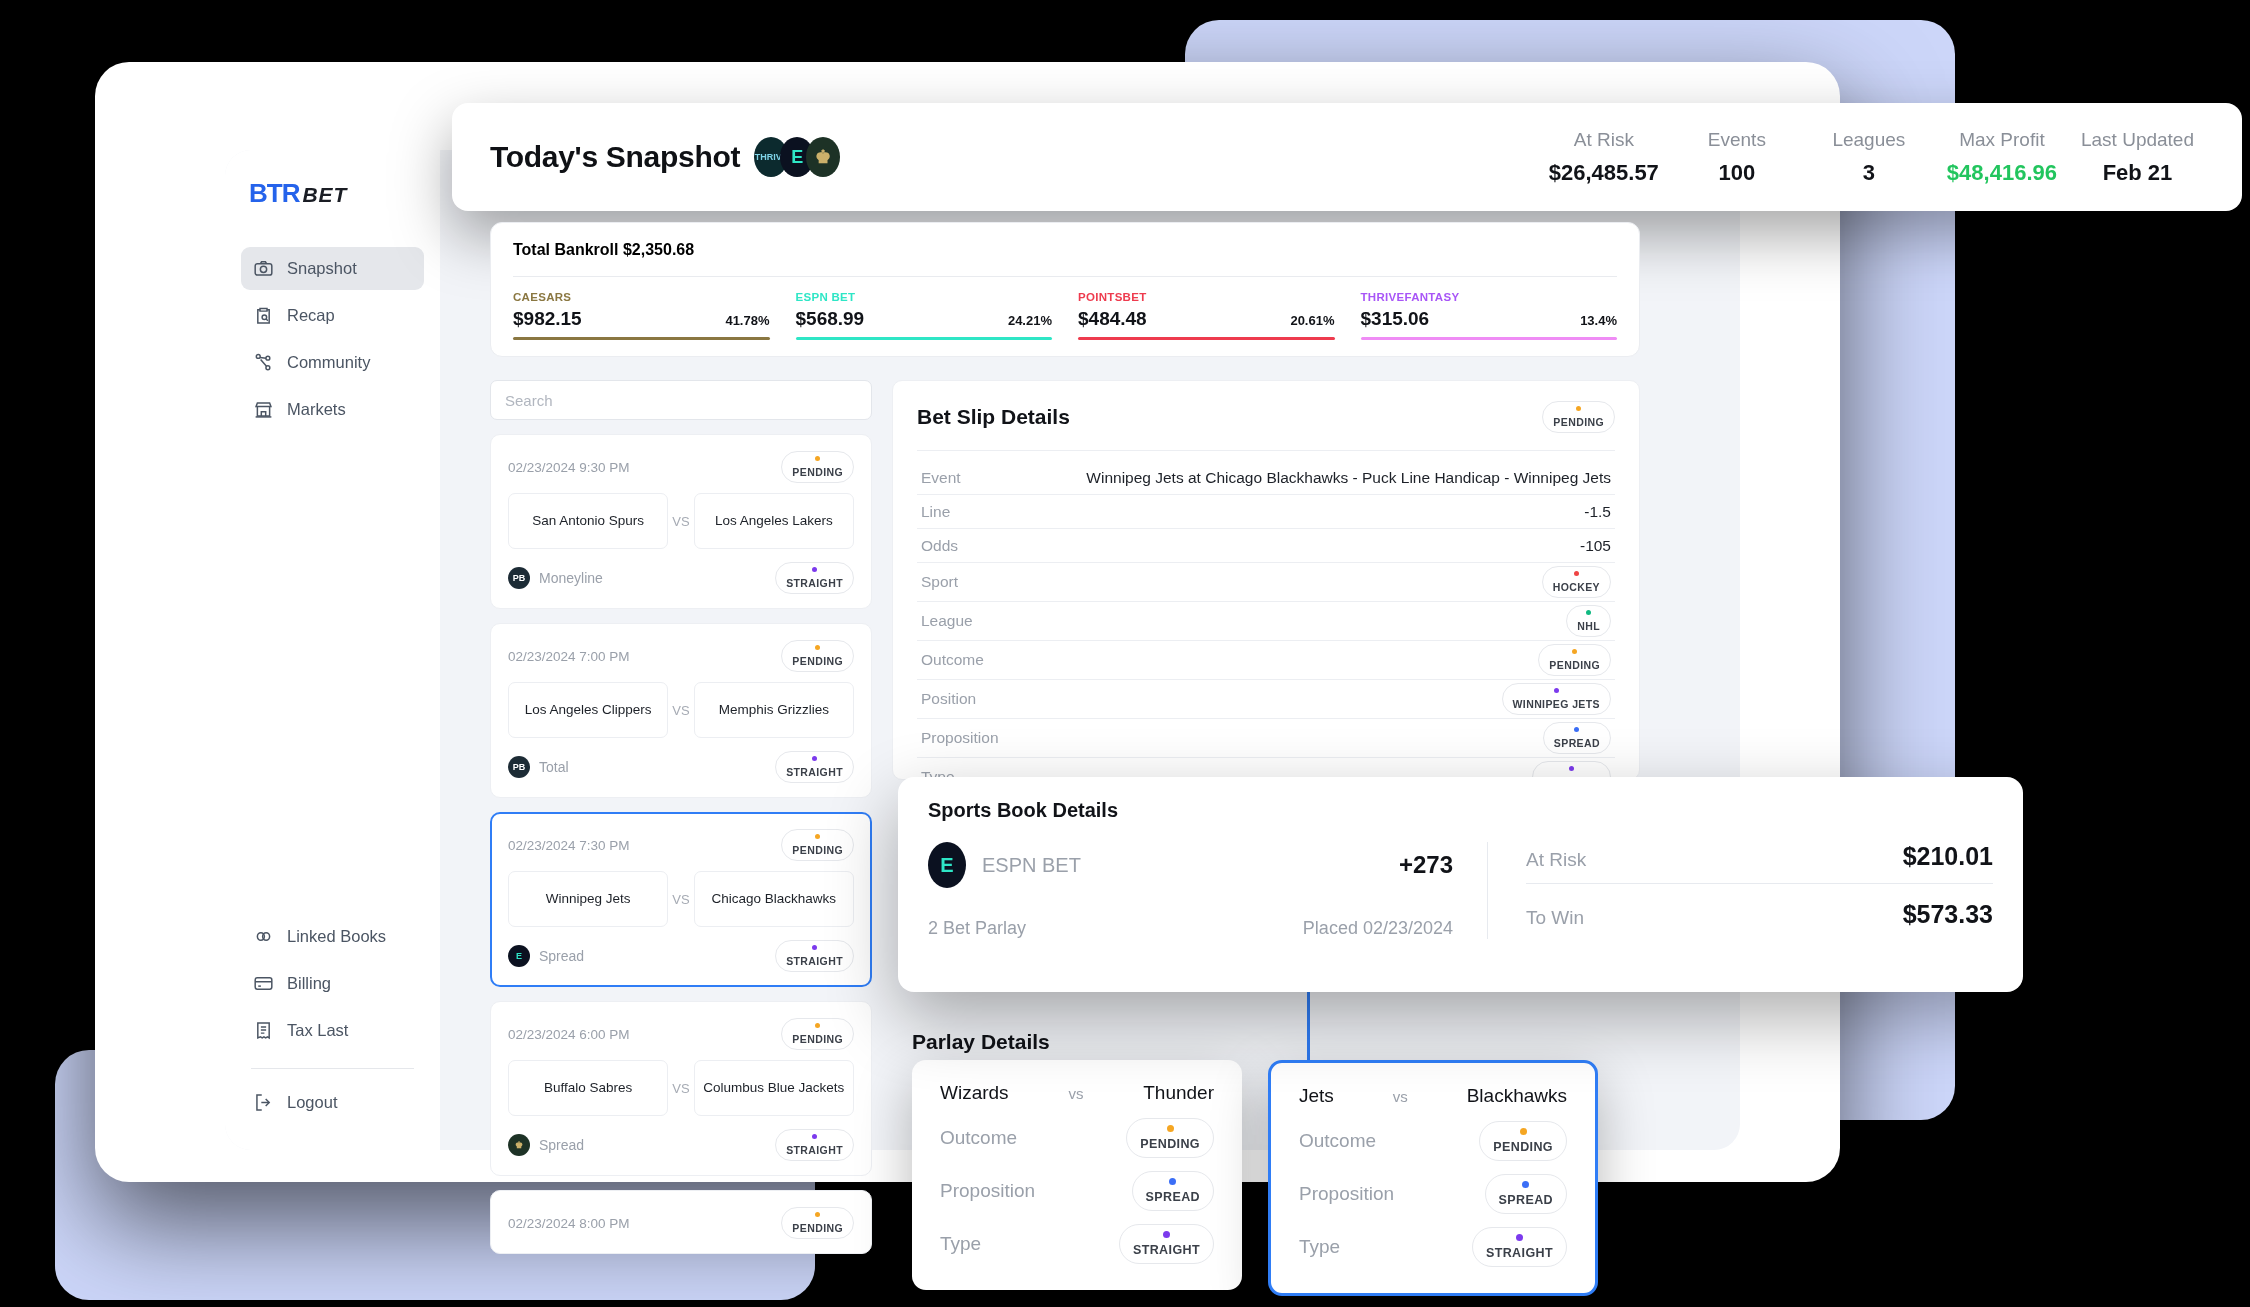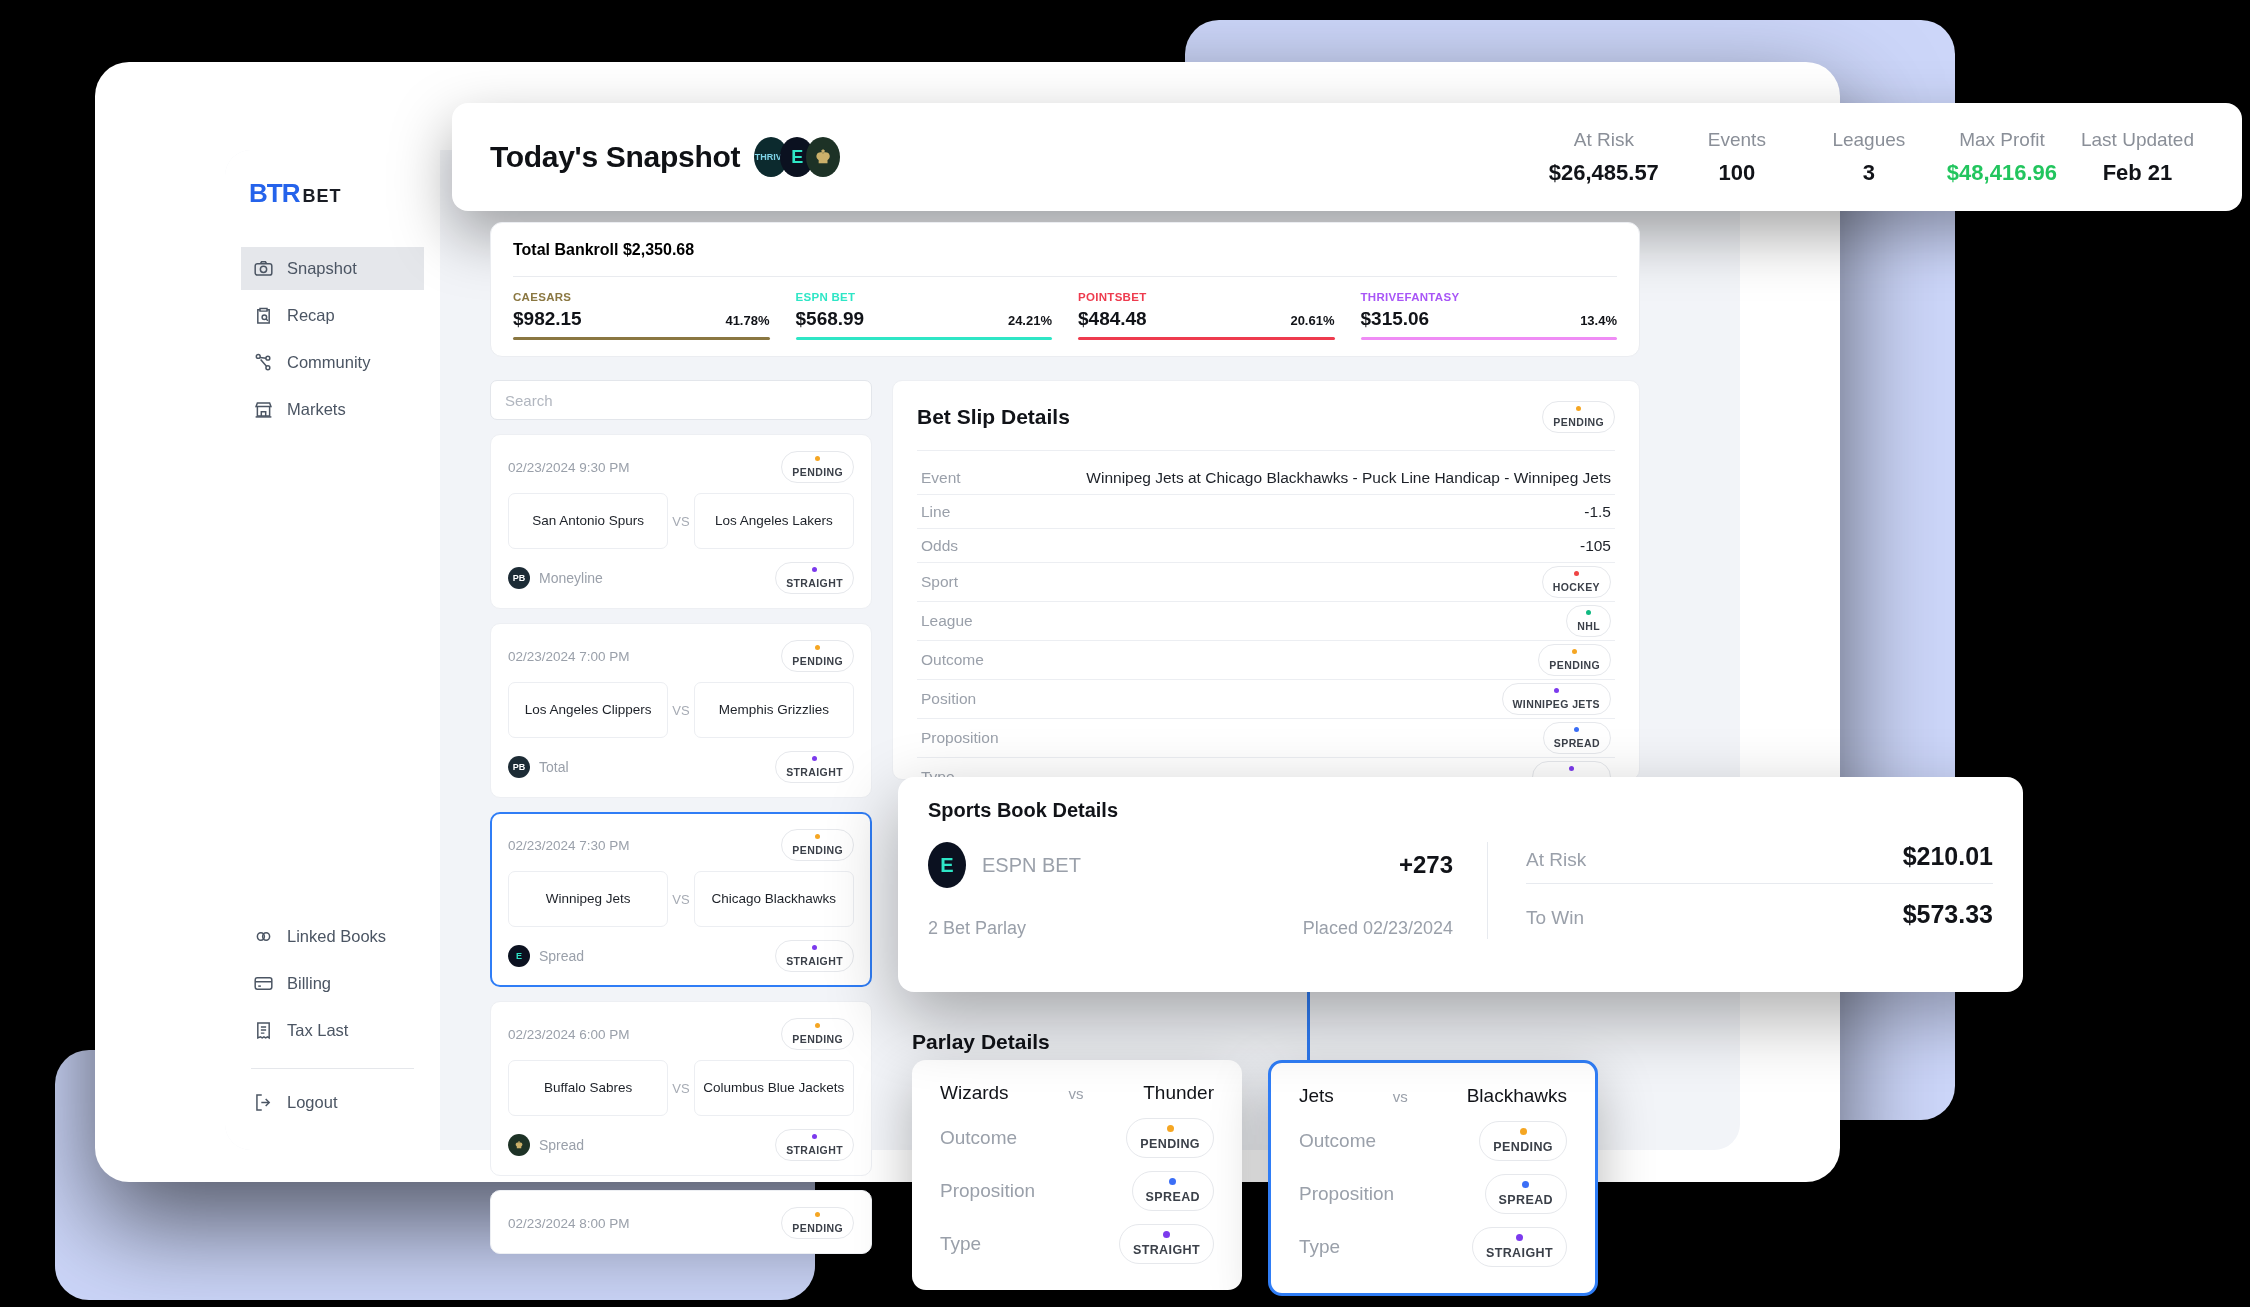--- a/index.html
+++ b/index.html
@@ -34,25 +34,25 @@
 
   
   .sidebar {
     position:absolute; left:225px; top:150px; width:215px; height:1000px;
     background:#ffffff; border-radius:26px 0 0 26px;
     padding: 22px 16px 0 16px;
     display:flex; flex-direction:column;
   }
   .brand { display:flex; align-items:baseline; gap:3px; padding: 6px 8px 0 8px; margin-bottom: 38px; }
   .brand-btr { font-weight:800; font-size:26px; letter-spacing:-1px; color:#2563eb; font-family:"Liberation Sans",sans-serif; }
-  .brand-bet { font-weight:700; font-size:18px; color:#1a1d24; letter-spacing:1px; }
+  .brand-bet { font-weight:700; font-style:italic; font-size:21px; color:#1a1d24; letter-spacing:1px; }
 
   .nav-item {
     display:flex; align-items:center; gap:13px;
-    padding: 11px 12px; border-radius:0; margin-bottom: 4px;
+    padding: 11px 12px; border-radius:9px; margin-bottom: 4px;
     color:#4b5563; font-size:16.5px; cursor:pointer;
   }
   .nav-item.active { background:#e5e7eb; }
   .nav-item .ico { width:21px; height:21px; flex:0 0 21px; display:block; }
   .nav-item .ico svg { width:21px; height:21px; display:block; }
   .nav-spacer { flex:1 1 auto; min-height: 10px; }
   .nav-divider { height:1px; background:#e5e7eb; margin: 12px 10px; }
 
   
   .header-bar {

